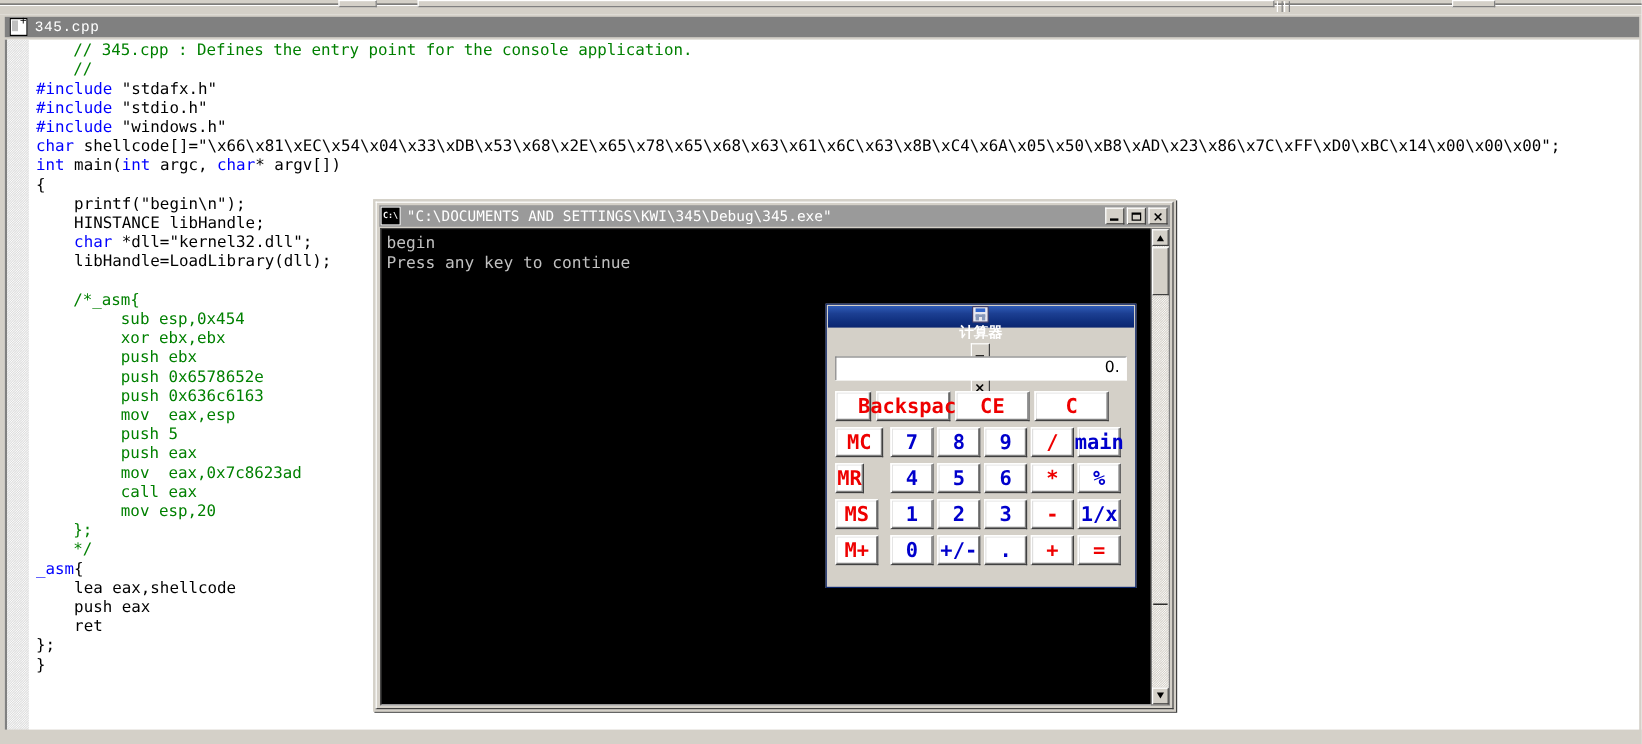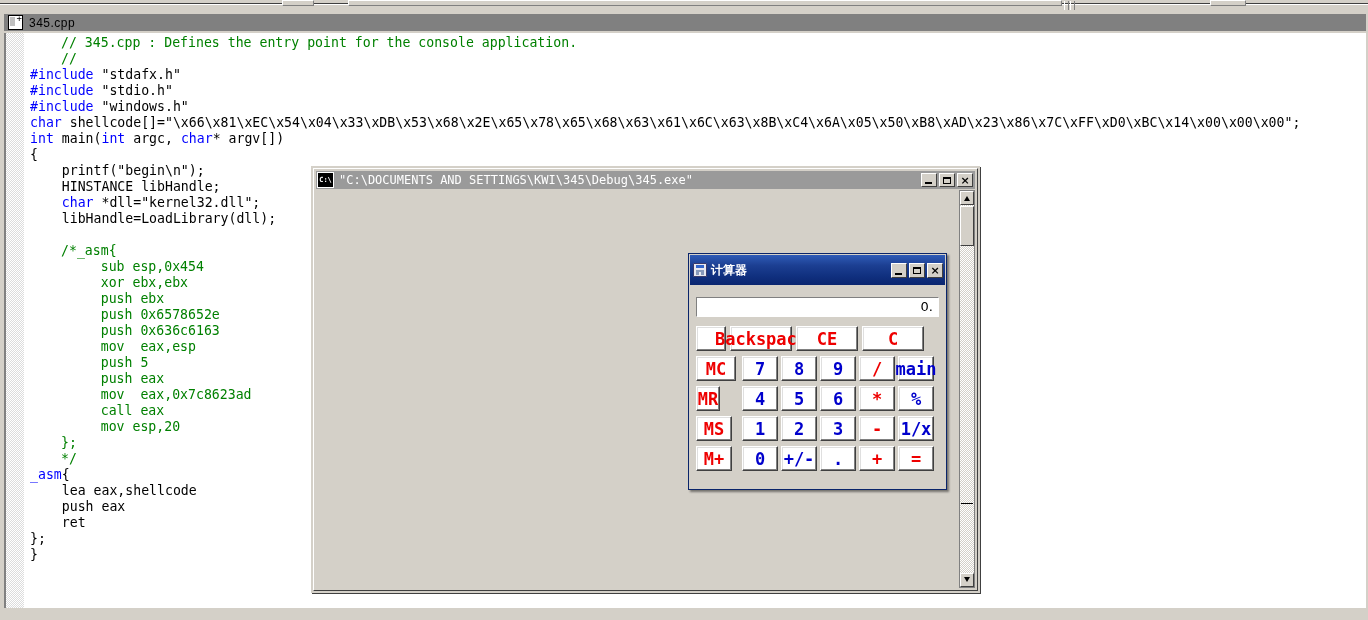--- a/index.html
+++ b/index.html
@@ -45,22 +45,22 @@
   }
   #editor-title-icon:before{
     content:"";position:absolute;left:1px;top:1px;width:5px;height:9px;
     background:#c0c0c0;
   }
   #editor-title-icon:after{
     content:"+";position:absolute;right:0px;top:-3px;
     font-size:9px;color:#000;font-family:"DejaVu Sans Mono", monospace;
   }
   #editor-title-text{
-    font-family:Liberation Sans, sans-serif;
-    font-size:12px;color:#000000;letter-spacing:0.5px;white-space:nowrap;
+    font-family:Liberation Mono, monospace;
+    font-size:12px;color:#ffffff;letter-spacing:0.5px;white-space:nowrap;
   }
 
   
   #code-client{
     position:absolute;left:4px;top:21px;width:1362px;height:585px;
     background:#ffffff;
     border-left:2px solid #808080;
     box-sizing:border-box;
     overflow:hidden;
   }
@@ -174,23 +174,23 @@
 
   
   #calc-window{
     position:absolute;left:688px;top:253px;width:259px;height:237px;
     background:#d4d0c8;
     border:1px solid #0a246a;
     box-sizing:border-box;
     box-shadow:2px 2px 2px rgba(0,0,0,0.45);
   }
   #calc-titlebar{
-    position:absolute;left:1px;top:1px;right:1px;height:30px;
+    position:absolute;left:1px;top:1px;right:1px;height:18px;
     background:linear-gradient(180deg,#2f5bb7 0%,#1c3f92 35%,#10307f 70%,#0a2570 100%);
-    display:flex;align-items:center;
+    display:flex;align-items:center;flex-direction:column;
   }
   #calc-title-icon{
     width:14px;height:14px;margin-left:3px;margin-right:4px;flex:0 0 auto;
     background:#e8e8f0;border:1px solid #3a3a6a;border-radius:1px;
     position:relative;box-sizing:border-box;
   }
   #calc-title-icon:before{
     content:"";position:absolute;left:2px;top:1px;right:2px;height:3px;background:#3366cc;
   }
   #calc-title-icon:after{
@@ -284,20 +284,23 @@
   <div class="outer"></div>
 
   <div id="console-titlebar">
     <span id="console-title-icon">C:\</span>
     <span id="console-title-text">"C:\DOCUMENTS AND SETTINGS\KWI\345\Debug\345.exe"</span>
     <span class="winbtn min"></span>
     <span class="winbtn max"></span>
     <span class="winbtn close">×</span>
   </div>
 
+  <div id="console-client">
+    <div id="console-text"><div>begin</div><div>Press any key to continue</div></div>
+  </div>
 
   <div id="console-scrollbar">
     <div class="sb-arrow up"></div>
     <div id="sb-thumb"></div>
     <div id="sb-mark"></div>
     <div class="sb-arrow down"></div>
   </div>
 </div>
 
 <div id="calc-window">

